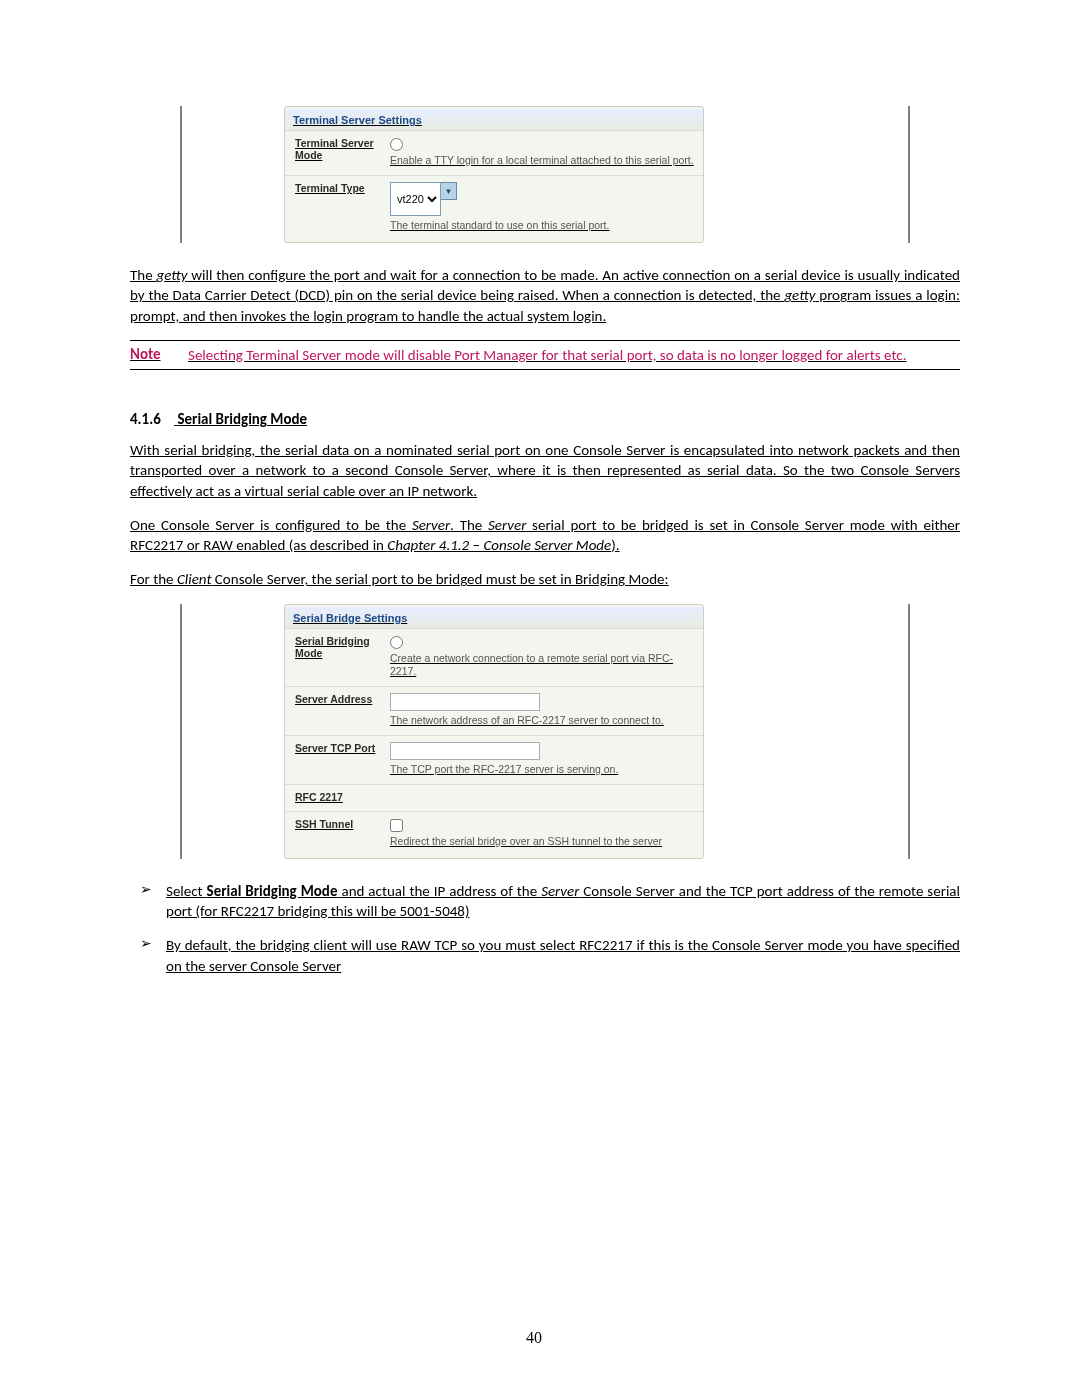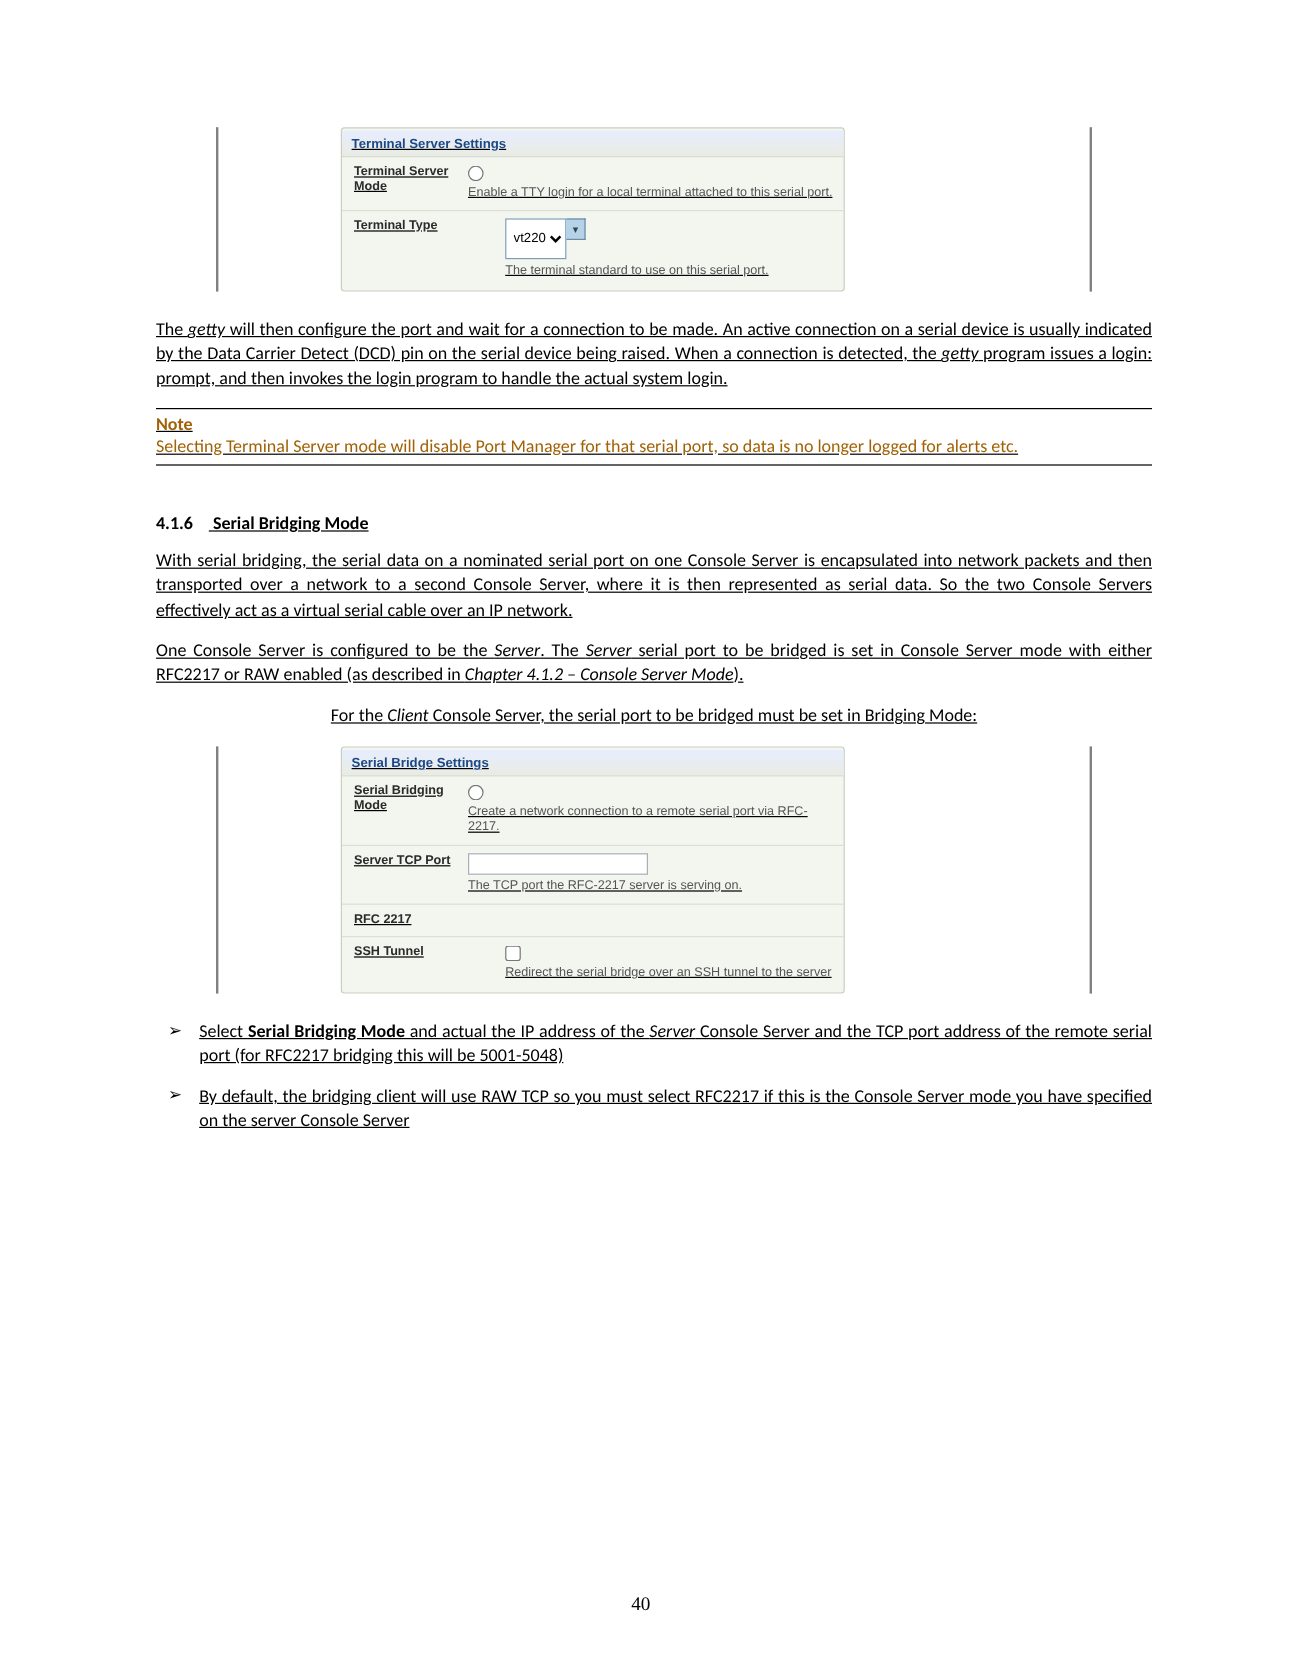--- a/index.html
+++ b/index.html
@@ -48,21 +48,21 @@
     background: linear-gradient(#e7edff, #e9ece3);
   }
   .prow {
     display: flex;
     align-items: flex-start;
     padding: 6px 8px 8px 10px;
     border-bottom: 1px solid #dcdfd4;
     font: 11px/13px Verdana, Arial, sans-serif;
     justify-content: space-between;
   }
-  .prow:last-child { border-bottom: none; gap: 31px; }
+  .prow:last-child { border-bottom: none; }
   .plabel {
     width: 95px;
     font-weight: bold;
     color: #2b2b2b;
     font-size: 10.5px;
     line-height: 12px;
   }
   .pcontent {
     flex: 1;
     color: #555;
@@ -104,23 +104,22 @@
   p { line-height: 1.35; }
   .body-p { text-align: justify; margin-bottom: 14px; }
   .italic { font-style: italic; }
   .bold { font-weight: bold; }
 
   .note-box {
     border-top: 1px solid #000;
     border-bottom: 1px solid #000;
     padding: 4px 0 4px 0;
     margin: 8px 0 40px 0;
-    color: #a16207;
+    color: #be185d;
     display: flex;
-    flex-direction: column;
   }
   .note-label {
     font-weight: bold;
     width: 58px;
     flex-shrink: 0;
   }
   .note-text { flex:1; line-height:1.35; }
 
   .sec-head {
     font-weight: bold;
@@ -203,37 +202,44 @@
     <span class="sec-num">4.1.6</span>
     <span>Serial Bridging Mode</span>
   </div>
 
   <p class="body-p">With serial bridging, the serial data on a nominated serial port on one Console Server is encapsulated into network packets and then transported over a network to a second Console Server, where it is then represented as serial data. So the two Console Servers effectively act as a virtual serial cable over an IP network.</p>
 
   <p class="body-p">
     <span>One Console Server is configured to be the </span><span class="italic">Server</span><span>. The </span><span class="italic">Server</span><span> serial port to be bridged is set in Console Server mode with either RFC2217 or RAW enabled (as described in </span><span class="italic">Chapter 4.1.2 – Console Server Mode</span><span>).</span>
   </p>
 
-  <p class="body-p" style="text-align:center;">
+  <p class="body-p" style="text-align:left;">
     <span>For the </span><span class="italic">Client</span><span> Console Server, the serial port to be bridged must be set in Bridging Mode:</span>
   </p>
 
   <div class="panel-wrap">
     <div class="panel-border-left"></div>
     <div class="panel">
       <div class="panel-title">Serial Bridge Settings</div>
 
       <div class="prow">
         <div class="plabel">Serial Bridging Mode</div>
         <div class="pcontent">
           <input type="radio" style="">
           <div class="pdesc">Create a network connection to a remote serial port via RFC-2217.</div>
         </div>
       </div>
 
+      <div class="prow">
+        <div class="plabel">Server Address</div>
+        <div class="pcontent">
+          <input type="text" class="txtin" style="">
+          <div class="pdesc">The network address of an RFC-2217 server to connect to.</div>
+        </div>
+      </div>
 
       <div class="prow">
         <div class="plabel">Server TCP Port</div>
         <div class="pcontent">
           <input type="text" class="txtin" style="">
           <div class="pdesc">The TCP port the RFC-2217 server is serving on.</div>
         </div>
       </div>
 
       <div class="prow">

